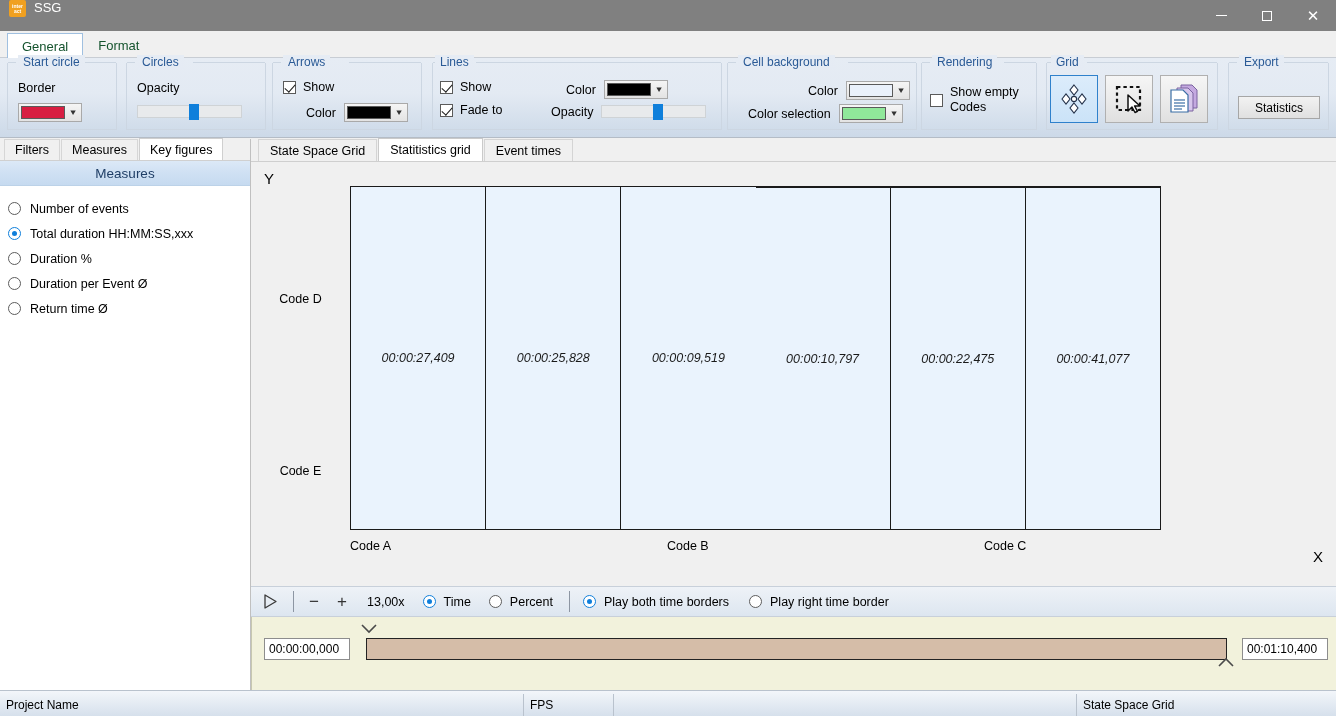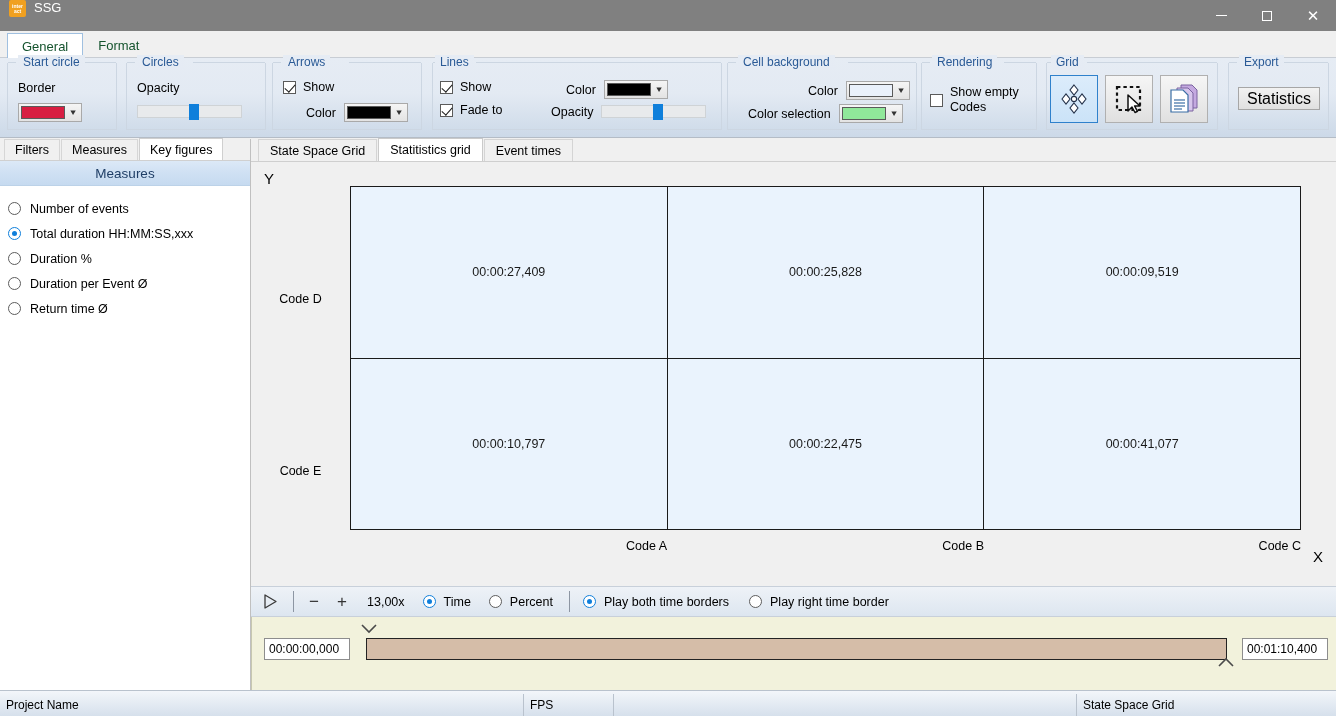--- a/index.html
+++ b/index.html
@@ -135,22 +135,23 @@
   .iconbtn {
     width: 48px; height: 48px; border: 1px solid #b0b0b0;
     background: linear-gradient(to bottom,#f6f6f6,#e0e0e0);
     display: flex; align-items: center; justify-content: center;
   }
   .iconbtn.sel { border: 1px solid #2f81cc; background: linear-gradient(to bottom,#dcecfb,#cbe3f8); }
 
   .btn {
     height: 23px; padding: 0 12px; border: 1px solid #a6a6a6;
     background: linear-gradient(to bottom,#f2f2f2,#e0e0e0);
-    font-size: 16px; display: inline-flex; align-items: center; justify-content: center;
+    font-size: 12px; display: inline-flex; align-items: center; justify-content: center;
     cursor: default;
+    margin-top: 9px;
   }
 
   
   .main { position: absolute; top: 139px; left: 0; right: 0; bottom: 26px; }
 
   .sidebar {
     position: absolute; left: 0; top: 0; width: 251px; bottom: 0;
     background: #ffffff; border-right: 1px solid #c0c0c0;
   }
   .side-tabs {
@@ -189,40 +190,40 @@
 
   .plot {
     position: absolute; top: 23px; left: 0; right: 0; bottom: 119px;
     background: #f0f0f0;
   }
   .axis-y { position: absolute; left: 13px; top: 8px; font-size: 15px; }
   .axis-x { position: absolute; right: 13px; bottom: 6px; font-size: 15px; }
 
   .grid-wrap {
     position: absolute; left: 99px; top: 24px;
-    width: 951px; height: 344px;
+    width: 811px; height: 344px;
     border: 1.5px solid #1a1a1a;
-    display: flex; flex-direction: column;
+    display: flex; flex-direction: row; font-style: italic;
   }
   .grid-row { flex: 1; display: flex; }
   .grid-row + .grid-row { border-top: 1.5px solid #1a1a1a; }
   .grid-cell {
     flex: 1; background: #eaf3fd;
     display: flex; align-items: center; justify-content: center;
     font-size: 12.5px; color: #1a1a1a;
   }
   .grid-cell + .grid-cell { border-left: 1.5px solid #1a1a1a; }
 
   .ylab {
     position: absolute; left: 0; width: 99px;
     text-align: center; font-size: 12.5px;
   }
   .xlab {
     position: absolute; top: 377px;
-    text-align: right; font-size: 12.5px;
+    text-align: left; font-size: 12.5px;
   }
 
   
   .playerbar {
     position: absolute; left: 0; right: 0; bottom: 73px; height: 31px;
     background: linear-gradient(to bottom,#eef2f7,#dde6f0);
     border-top: 1px solid #c8d0da; border-bottom: 1px solid #c8d0da;
     display: flex; align-items: center;
   }
   .playbtn { width: 36px; display: flex; align-items: center; justify-content: center; }

